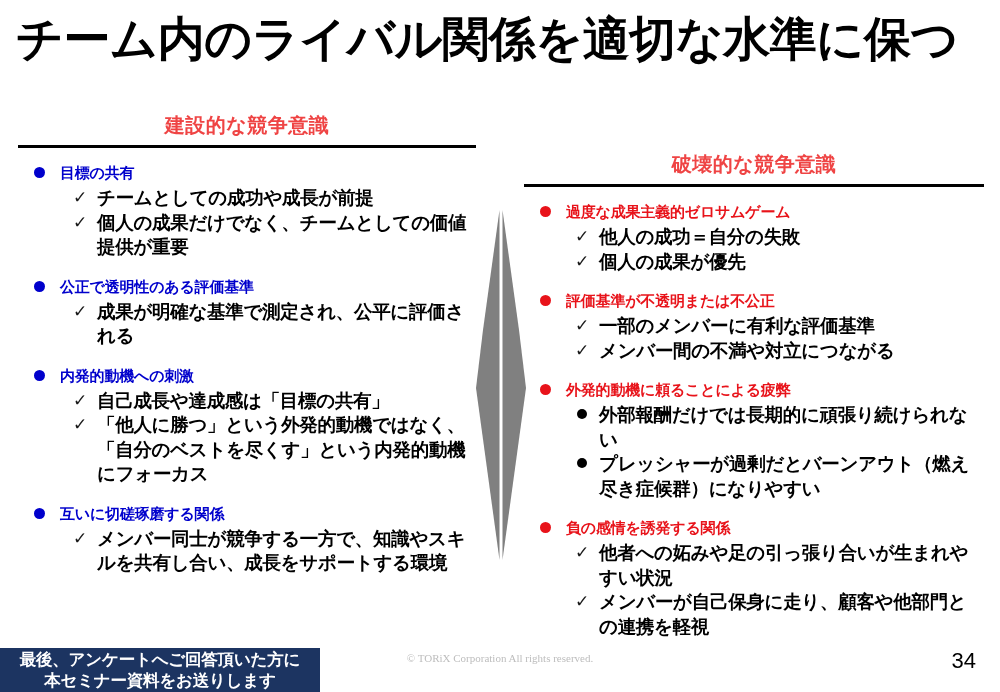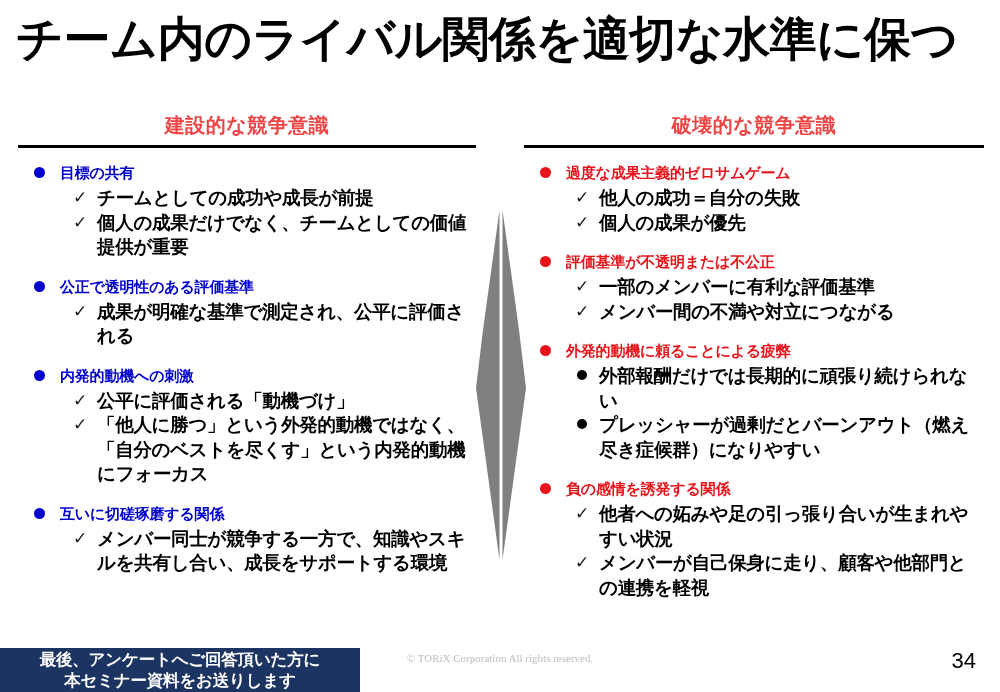--- a/index.html
+++ b/index.html
@@ -33,21 +33,21 @@
     letter-spacing: -0.5px;
     white-space: nowrap;
   }
 
   
   .column {
     position: absolute;
     top: 112px;
   }
   .col-left  { left: 18px;  width: 458px; }
-  .col-right { left: 524px; width: 460px; }
+  .col-right { left: 524px; width: 460px; margin-top: 39px; }
 
   .col-header {
     text-align: center;
     font-size: 20px;
     line-height: 26px;
     font-weight: bold;
     color: #ef4444;
     letter-spacing: 0.5px;
   }
   .col-rule {
@@ -136,21 +136,21 @@
     width: 62px;
     height: 350px;
     pointer-events: none;
   }
 
   
   .footer-box {
     position: absolute;
     left: 0;
     top: 648px;
-    width: 360px;
+    width: 320px;
     height: 44px;
     background: #1C3461;
     color: #ffffff;
     font-size: 16.5px;
     line-height: 21px;
     font-weight: bold;
     letter-spacing: -0.2px;
     display: flex;
     flex-direction: column;
     align-items: center;
@@ -220,21 +220,21 @@
     </div>
 
     <div class="group g-blue">
       <div class="group-head">
         <span class="dot"></span>
         <span class="group-head-text">内発的動機への刺激</span>
       </div>
       <div class="sub-list">
         <div class="sub-item">
           <span class="mark check">✓</span>
-          <span class="txt">公平に評価される「動機づけ」</span>
+          <span class="txt">自己成長や達成感は「目標の共有」</span>
         </div>
         <div class="sub-item">
           <span class="mark check">✓</span>
           <span class="txt">「他人に勝つ」という外発的動機ではなく、「自分のベストを尽くす」という内発的動機にフォーカス</span>
         </div>
       </div>
     </div>
 
     <div class="group g-blue">
       <div class="group-head">

